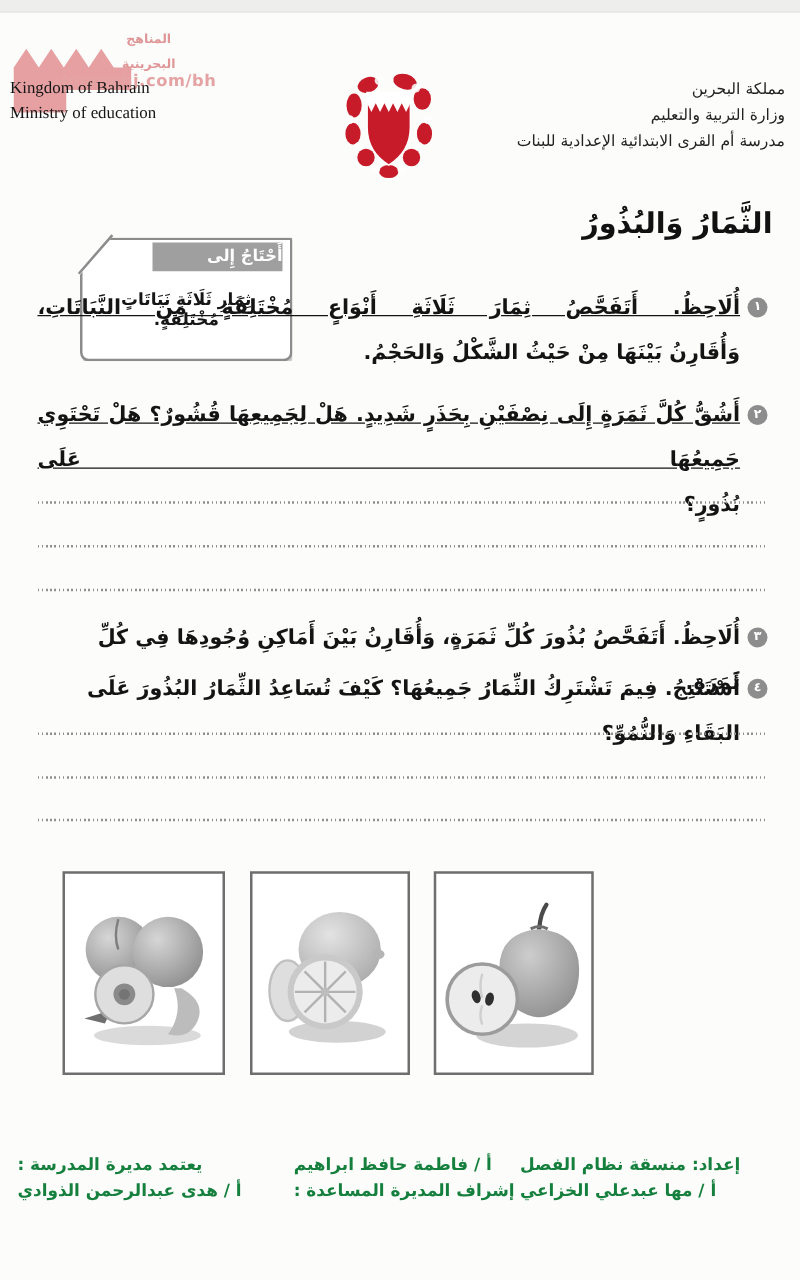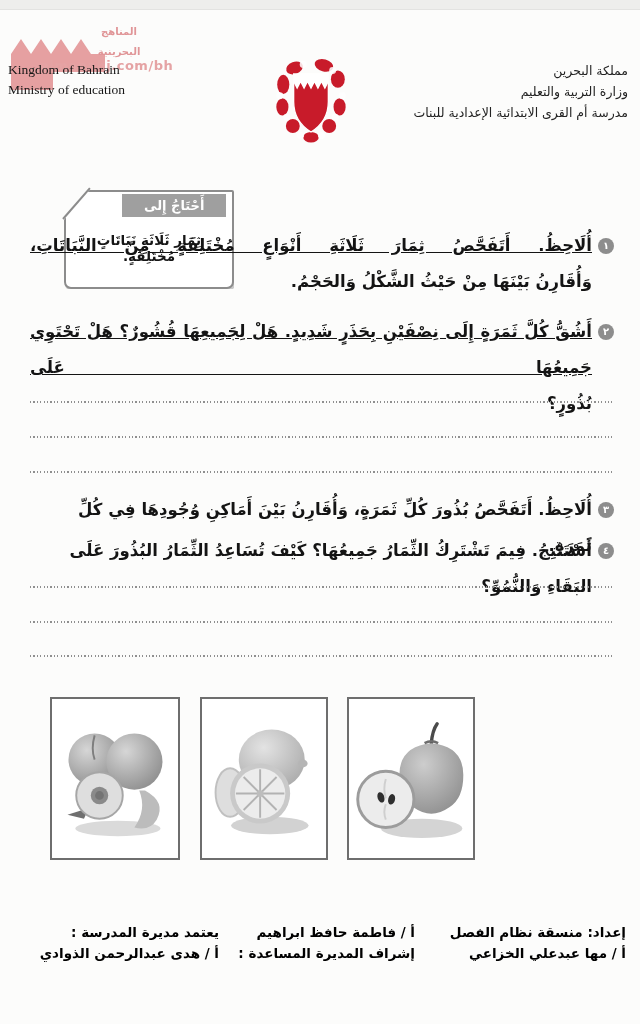--- a/index.html
+++ b/index.html
@@ -24,21 +24,21 @@
   
   .title{position:absolute;right:22px;top:166px;direction:rtl;font-size:23px;font-weight:bold;color:#111;}
 
   
   .need-box{position:absolute;left:64px;top:190px;width:170px;height:99px;background:#fff;
             border:2px solid #8c8c8c;border-radius:2px 2px 7px 7px;box-sizing:border-box;
             clip-path:polygon(15% 0,100% 0,100% 100%,0 100%,0 30%);box-shadow:1px 2px 0 #c9c9c9;}
   .need-diag{position:absolute;left:63px;top:218px;width:41px;height:2px;background:#8c8c8c;
              transform-origin:left center;transform:rotate(-49deg);z-index:3;}
   .need-bar{position:absolute;top:2px;left:34%;right:6px;height:23px;background:#9f9f9f;
-            color:#fff;font-weight:bold;font-size:13px;line-height:23px;text-align:center;direction:rtl;}
+            color:#fff;font-weight:bold;font-size:13px;line-height:23px;direction:rtl;}
   .need-body{position:absolute;top:40px;left:5px;right:5px;text-align:center;direction:rtl;
              font-size:13.5px;font-weight:bold;color:#161616;}
 
   
   .q{position:absolute;left:30px;right:26px;direction:rtl;display:flex;gap:6px;align-items:flex-start;}
   .bullet{flex:0 0 16px;width:16px;height:16px;border-radius:50%;background:#8d8d8d;color:#fff;
           font-size:10px;line-height:16px;text-align:center;font-weight:bold;margin-top:10px;}
   .qtext{flex:1;font-size:16.5px;font-weight:bold;line-height:36px;text-align:right;color:#141414;}
   .qline.just{text-align:justify;text-align-last:justify;text-decoration:underline;}
 
@@ -46,22 +46,22 @@
         background:repeating-linear-gradient(to right,#8f8f8f 0 1.2px,transparent 1.2px 3.4px);}
 
   
   .imgbox{position:absolute;top:697px;height:163px;border:2px solid #6e6e6e;background:#fff;box-sizing:border-box;}
   .imgbox svg{display:block;width:100%;height:100%;}
   #box-peach{left:50px;width:130px;}
   #box-citrus{left:200px;width:128px;}
   #box-apple{left:347px;width:128px;}
 
   
-  .fcol{position:absolute;top:922px;direction:rtl;text-align:right;font-weight:bold;
-        font-size:13.5px;line-height:21px;color:#000000;}
+  .fcol{position:absolute;top:922px;direction:rtl;text-align:left;font-weight:bold;
+        font-size:13.5px;line-height:21px;color:#15803d;}
   #f-prepared{right:14px;width:210px;}
   #f-supervision{left:235px;width:180px;}
   #f-approval{left:14px;width:205px;}
 </style>
 </head>
 <body>
 
 <div id="page">
 
   <div class="top-strip"></div>
@@ -105,20 +105,21 @@
     <path d="M25,20 L65,20 L65,52 C65,72 53,82 45,87 C37,82 25,72 25,52 Z" fill="#c81b2a" stroke="#ffffff" stroke-width="1.5"></path>
     <path d="M25,20 L65,20 L65,30 L61,38 L57,30 L53,38 L49,30 L45,38 L41,30 L37,38 L33,30 L29,38 L25,30 Z" fill="#ffffff"></path>
   </svg>
 
   <div class="hdr-ar">
     <div>مملكة البحرين</div>
     <div>وزارة التربية والتعليم</div>
     <div>مدرسة أم القرى الابتدائية الإعدادية للبنات</div>
   </div>
 
+  <div class="title">الثَّمَارُ وَالبُذُورُ</div>
 
   <div class="need-box">
     <div class="need-bar">أَحْتَاجُ إِلى</div>
     <div class="need-body">ثِمَارِ ثَلَاثَةِ نَبَاتَاتٍ مُخْتَلِفَةٍ.</div>
   </div>
   <div class="need-diag"></div>
 
   <div class="q" style="top:228px;">
     <span class="bullet">١</span>
     <div class="qtext">

